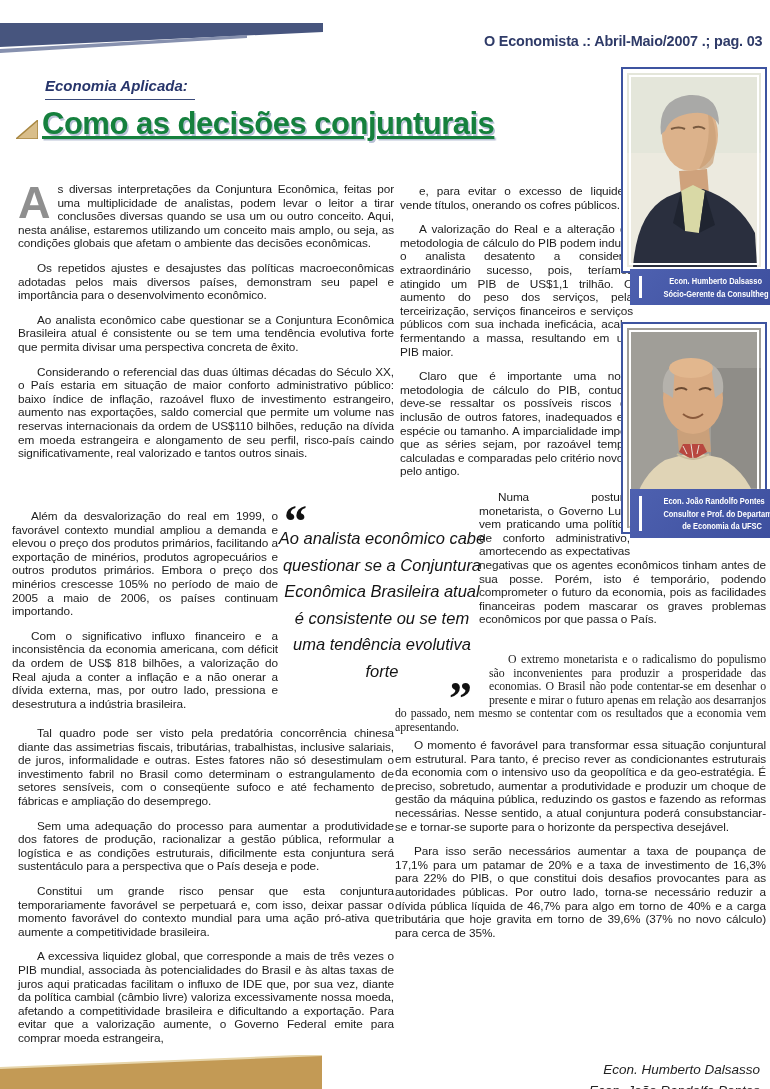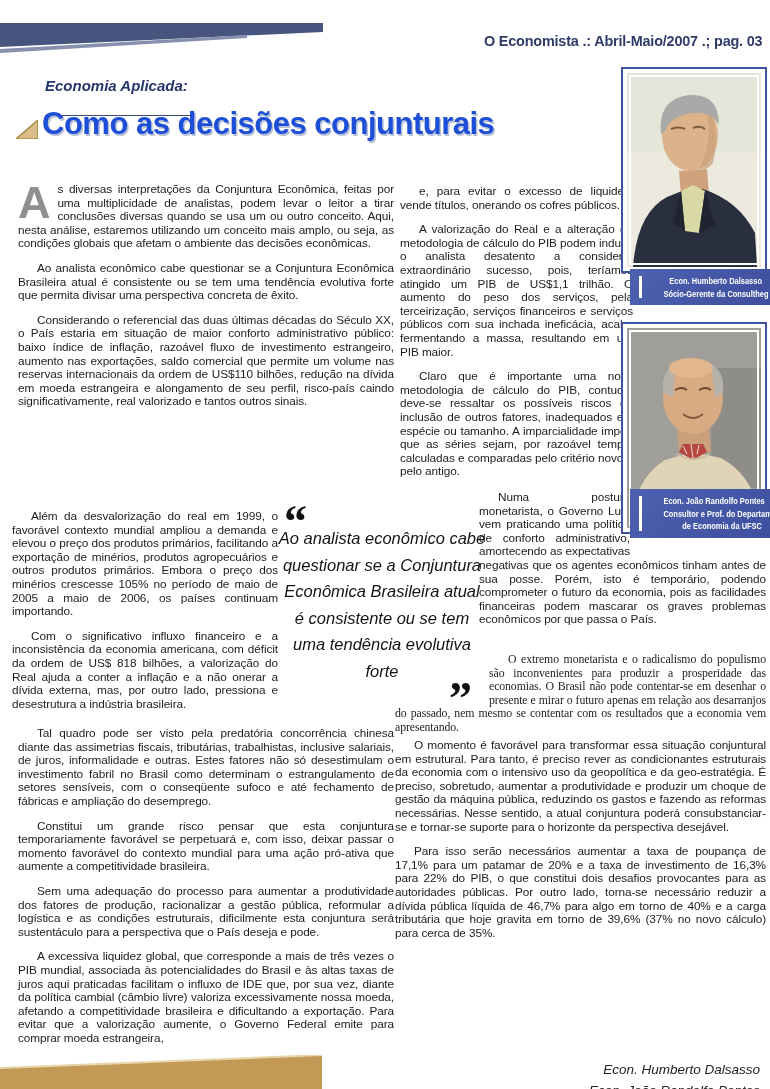--- a/index.html
+++ b/index.html
@@ -8,27 +8,27 @@
 
   
   .top-bar{position:absolute;left:0;top:0;}
 
   
   .issue-line{position:absolute;right:8px;top:9px;font-size:15.5px;font-weight:bold;
 ;        color:#2F3B68;letter-spacing:-0.2px;transform:scaleX(0.93);transform-origin:100% 0;}
 
   
   .section-label{position:absolute;left:45px;top:54px;font-size:15px;font-weight:bold;
-        font-style:italic;color:#27356B;padding-bottom:21px;border-bottom:1px solid #3A4A7A;
+        font-style:italic;color:#27356B;padding-bottom:5px;border-bottom:1px solid #3A4A7A;
         width:150px;}
 
   
   .title{position:absolute;left:42px;top:84px;margin:0;font-size:31px;line-height:34px;
-        font-weight:bold;color:#1d4ed8;letter-spacing:-0.5px;
-        text-shadow:1.5px 1.5px 0 #B9C1D6;}
+        font-weight:bold;color:#15803d;letter-spacing:-0.5px;
+        text-shadow:1.5px 1.5px 0 #B9C1D6;text-decoration:underline;}
   .title-triangle{position:absolute;left:16px;top:97px;}
 
   
   .tb{position:absolute;}
   .para{margin:0 0 11px;font-size:11.8px;line-height:13.6px;color:#1C1C1C;
         text-align:justify;text-indent:19px;letter-spacing:-0.1px;}
   .para.first{text-indent:0;}
   .dropcap{float:left;font-size:45px;line-height:36px;font-weight:bold;color:#8F8F8F;
         margin:2px 7px 0 0;}
 
@@ -93,34 +93,35 @@
 
   <h1 class="title">
     <span>Como as decisões conjunturais</span><br>
   </h1>
 
   <div class="tb L1">
     <p class="para first">
       <span class="dropcap">A</span><span>s diversas interpretações da Conjuntura Econômica, feitas por uma multiplicidade de analistas, podem levar o leitor a tirar conclusões diversas quando se usa um ou outro conceito. Aqui, nesta análise, estaremos utilizando um conceito mais amplo, ou seja, as condições globais que afetam o ambiente das decisões econômicas.</span>
     </p>
     <div>
+        <p class="para">Os repetidos ajustes e desajustes das políticas macroeconômicas adotadas pelos mais diversos países, demonstram seu papel e importância para o desenvolvimento econômico.</p>
         <p class="para">Ao analista econômico cabe questionar se a Conjuntura Econômica Brasileira atual é consistente ou se tem uma tendência evolutiva forte que permita divisar uma perspectiva concreta de êxito.</p>
         <p class="para">Considerando o referencial das duas últimas décadas do Século XX, o País estaria em situação de maior conforto administrativo público: baixo índice de inflação, razoável fluxo de investimento estrangeiro, aumento nas exportações, saldo comercial que permite um volume nas reservas internacionais da ordem de US$110 bilhões, redução na dívida em moeda estrangeira e alongamento de seu perfil, risco-país caindo significativamente, real valorizado e tantos outros sinais.</p>
       </div>
   </div>
 
   <div class="tb L2">
       <p class="para">Além da desvalorização do real em 1999, o favorável contexto mundial ampliou a demanda e elevou o preço dos produtos primários, facilitando a exportação de minérios, produtos agropecuários e outros produtos primários. Embora o preço dos minérios crescesse 105% no período de maio de 2005 a maio de 2006, os países continuam importando.</p>
       <p class="para">Com o significativo influxo financeiro e a inconsistência da economia americana, com déficit da ordem de US$ 818 bilhões, a valorização do Real ajuda a conter a inflação e a não onerar a dívida externa, mas, por outro lado, pressiona e desestrutura a indústria brasileira.</p>
     </div>
 
   <div class="tb L3">
       <p class="para">Tal quadro pode ser visto pela predatória concorrência chinesa diante das assimetrias fiscais, tributárias, trabalhistas, inclusive salariais, de juros, informalidade e outras. Estes fatores não só desestimulam o investimento fabril no Brasil como determinam o estrangulamento de setores sensíveis, com o conseqüente sufoco e até fechamento de fábricas e ampliação do desemprego.</p>
+      <p class="para">Sem uma adequação do processo para aumentar a produtividade dos fatores de produção, racionalizar a gestão pública, reformular a logística e as condições estruturais, dificilmente esta conjuntura será sustentáculo para a perspectiva que o País deseja e pode.</p>
       <p class="para">Constitui um grande risco pensar que esta conjuntura temporariamente favorável se perpetuará e, com isso, deixar passar o momento favorável do contexto mundial para uma ação pró-ativa que aumente a competitividade brasileira.</p>
-      <p class="para">Sem uma adequação do processo para aumentar a produtividade dos fatores de produção, racionalizar a gestão pública, reformular a logística e as condições estruturais, dificilmente esta conjuntura será sustentáculo para a perspectiva que o País deseja e pode.</p>
       <p class="para">A excessiva liquidez global, que corresponde a mais de três vezes o PIB mundial, associada às potencialidades do Brasil e às altas taxas de juros aqui praticadas facilitam o influxo de IDE que, por sua vez, diante da política cambial (câmbio livre) valoriza excessivamente nossa moeda, afetando a competitividade brasileira e dificultando a exportação. Para evitar que a valorização aumente, o Governo Federal emite para comprar moeda estrangeira,</p>
     </div>
 
   <div class="pullquote">
     <span class="qmark qopen">“</span>
     <div class="qtext">Ao analista econômico cabe questionar se a Conjuntura Econômica Brasileira atual é consistente ou se tem uma tendência evolutiva forte</div>
     <span class="qmark qclose">”</span>
   </div>
 
   <div class="tb R1">

